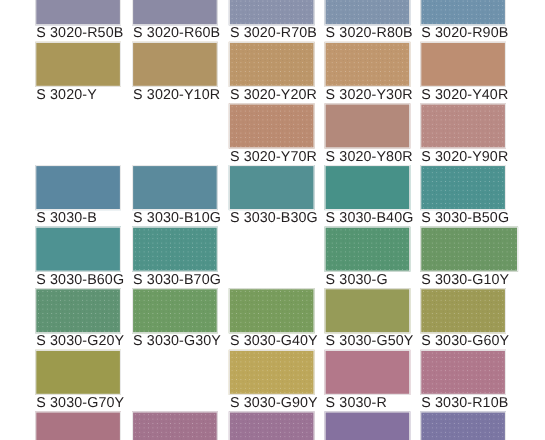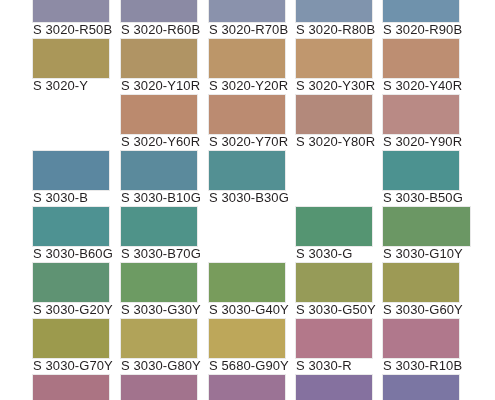--- a/index.html
+++ b/index.html
@@ -117,24 +117,20 @@
       <div class="swatch-cell" style="left: 295px; width: 78px;">
         <div class="swatch-chip edge textured" title="S 3020-Y30R" style="background: rgb(192, 151, 110); height: 41px;"></div>
         <div class="swatch-label" style="color: rgb(35, 31, 32);">S 3020-Y30R</div>
       </div>
       <div class="swatch-cell" style="left: 382px; width: 78px;">
         <div class="swatch-chip edge" title="S 3020-Y40R" style="background: rgb(189, 142, 114); height: 41px;"></div>
         <div class="swatch-label" style="color: rgb(35, 31, 32);">S 3020-Y40R</div>
       </div>
     </div>
     <div class="swatch-row" style="top: 94px;">
-      <div class="swatch-cell" style="left: 120px; width: 78px;">
-        <div class="swatch-chip edge textured" title="S 3020-Y60R" style="background: rgb(187, 138, 110); height: 41px;"></div>
-        <div class="swatch-label" style="color: rgb(35, 31, 32);">S 3020-Y60R</div>
-      </div>
       <div class="swatch-cell" style="left: 208px; width: 78px;">
         <div class="swatch-chip edge textured" title="S 3020-Y70R" style="background: rgb(187, 139, 113); height: 41px;"></div>
         <div class="swatch-label" style="color: rgb(35, 31, 32);">S 3020-Y70R</div>
       </div>
       <div class="swatch-cell" style="left: 295px; width: 78px;">
         <div class="swatch-chip edge" title="S 3020-Y80R" style="background: rgb(179, 137, 123); height: 41px;"></div>
         <div class="swatch-label" style="color: rgb(35, 31, 32);">S 3020-Y80R</div>
       </div>
       <div class="swatch-cell" style="left: 382px; width: 78px;">
         <div class="swatch-chip edge textured" title="S 3020-Y90R" style="background: rgb(185, 138, 133); height: 41px;"></div>
@@ -146,20 +142,24 @@
         <div class="swatch-chip edge" title="S 3030-B" style="background: rgb(91, 135, 160); height: 41px;"></div>
         <div class="swatch-label" style="color: rgb(35, 31, 32);">S 3030-B</div>
       </div>
       <div class="swatch-cell" style="left: 120px; width: 78px;">
         <div class="swatch-chip edge" title="S 3030-B10G" style="background: rgb(91, 138, 156); height: 41px;"></div>
         <div class="swatch-label" style="color: rgb(35, 31, 32);">S 3030-B10G</div>
       </div>
       <div class="swatch-cell" style="left: 208px; width: 78px;">
         <div class="swatch-chip edge" title="S 3030-B30G" style="background: rgb(83, 144, 147); height: 41px;"></div>
         <div class="swatch-label" style="color: rgb(35, 31, 32);">S 3030-B30G</div>
+      </div>
+      <div class="swatch-cell" style="left: 295px; width: 78px;">
+        <div class="swatch-chip edge" title="S 3030-B40G" style="background: rgb(71, 145, 136); height: 41px;"></div>
+        <div class="swatch-label" style="color: rgb(35, 31, 32);">S 3030-B40G</div>
       </div>
       <div class="swatch-cell" style="left: 382px; width: 78px;">
         <div class="swatch-chip edge textured" title="S 3030-B50G" style="background: rgb(76, 146, 144); height: 41px;"></div>
         <div class="swatch-label" style="color: rgb(35, 31, 32);">S 3030-B50G</div>
       </div>
     </div>
     <div class="swatch-row" style="top: 206px;">
       <div class="swatch-cell" style="left: 32px; width: 78px;">
         <div class="swatch-chip edge" title="S 3030-B60G" style="background: rgb(78, 146, 146); height: 41px;"></div>
         <div class="swatch-label" style="color: rgb(35, 31, 32);">S 3030-B60G</div>
@@ -197,27 +197,23 @@
       <div class="swatch-cell" style="left: 382px; width: 78px;">
         <div class="swatch-chip edge textured" title="S 3030-G60Y" style="background: rgb(157, 154, 85); height: 41px;"></div>
         <div class="swatch-label" style="color: rgb(35, 31, 32);">S 3030-G60Y</div>
       </div>
     </div>
     <div class="swatch-row" style="top: 318px; border-radius: 25px;">
       <div class="swatch-cell" style="left: 32px; width: 78px;">
         <div class="swatch-chip edge" title="S 3030-G70Y" style="background: rgb(156, 154, 77); height: 41px;"></div>
         <div class="swatch-label" style="color: rgb(35, 31, 32);">S 3030-G70Y</div>
       </div>
-      <div class="swatch-cell" style="left: 120px; width: 78px;">
-        <div class="swatch-chip edge textured" title="S 3030-G80Y" style="background: rgb(177, 163, 89); height: 41px;"></div>
-        <div class="swatch-label" style="color: rgb(35, 31, 32);">S 3030-G80Y</div>
-      </div>
       <div class="swatch-cell" style="left: 208px; width: 78px;">
         <div class="swatch-chip edge textured" title="S 3030-G90Y" style="background: rgb(189, 167, 90); height: 41px;"></div>
-        <div class="swatch-label" style="color: rgb(35, 31, 32);">S 5680-G90Y</div>
+        <div class="swatch-label" style="color: rgb(35, 31, 32);">S 3030-G90Y</div>
       </div>
       <div class="swatch-cell" style="left: 295px; width: 78px;">
         <div class="swatch-chip edge" title="S 3030-R" style="background: rgb(179, 120, 138); height: 41px;"></div>
         <div class="swatch-label" style="color: rgb(35, 31, 32);">S 3030-R</div>
       </div>
       <div class="swatch-cell" style="left: 382px; width: 78px;">
         <div class="swatch-chip edge textured" title="S 3030-R10B" style="background: rgb(176, 120, 140); height: 41px;"></div>
         <div class="swatch-label" style="color: rgb(35, 31, 32);">S 3030-R10B</div>
       </div>
     </div>

